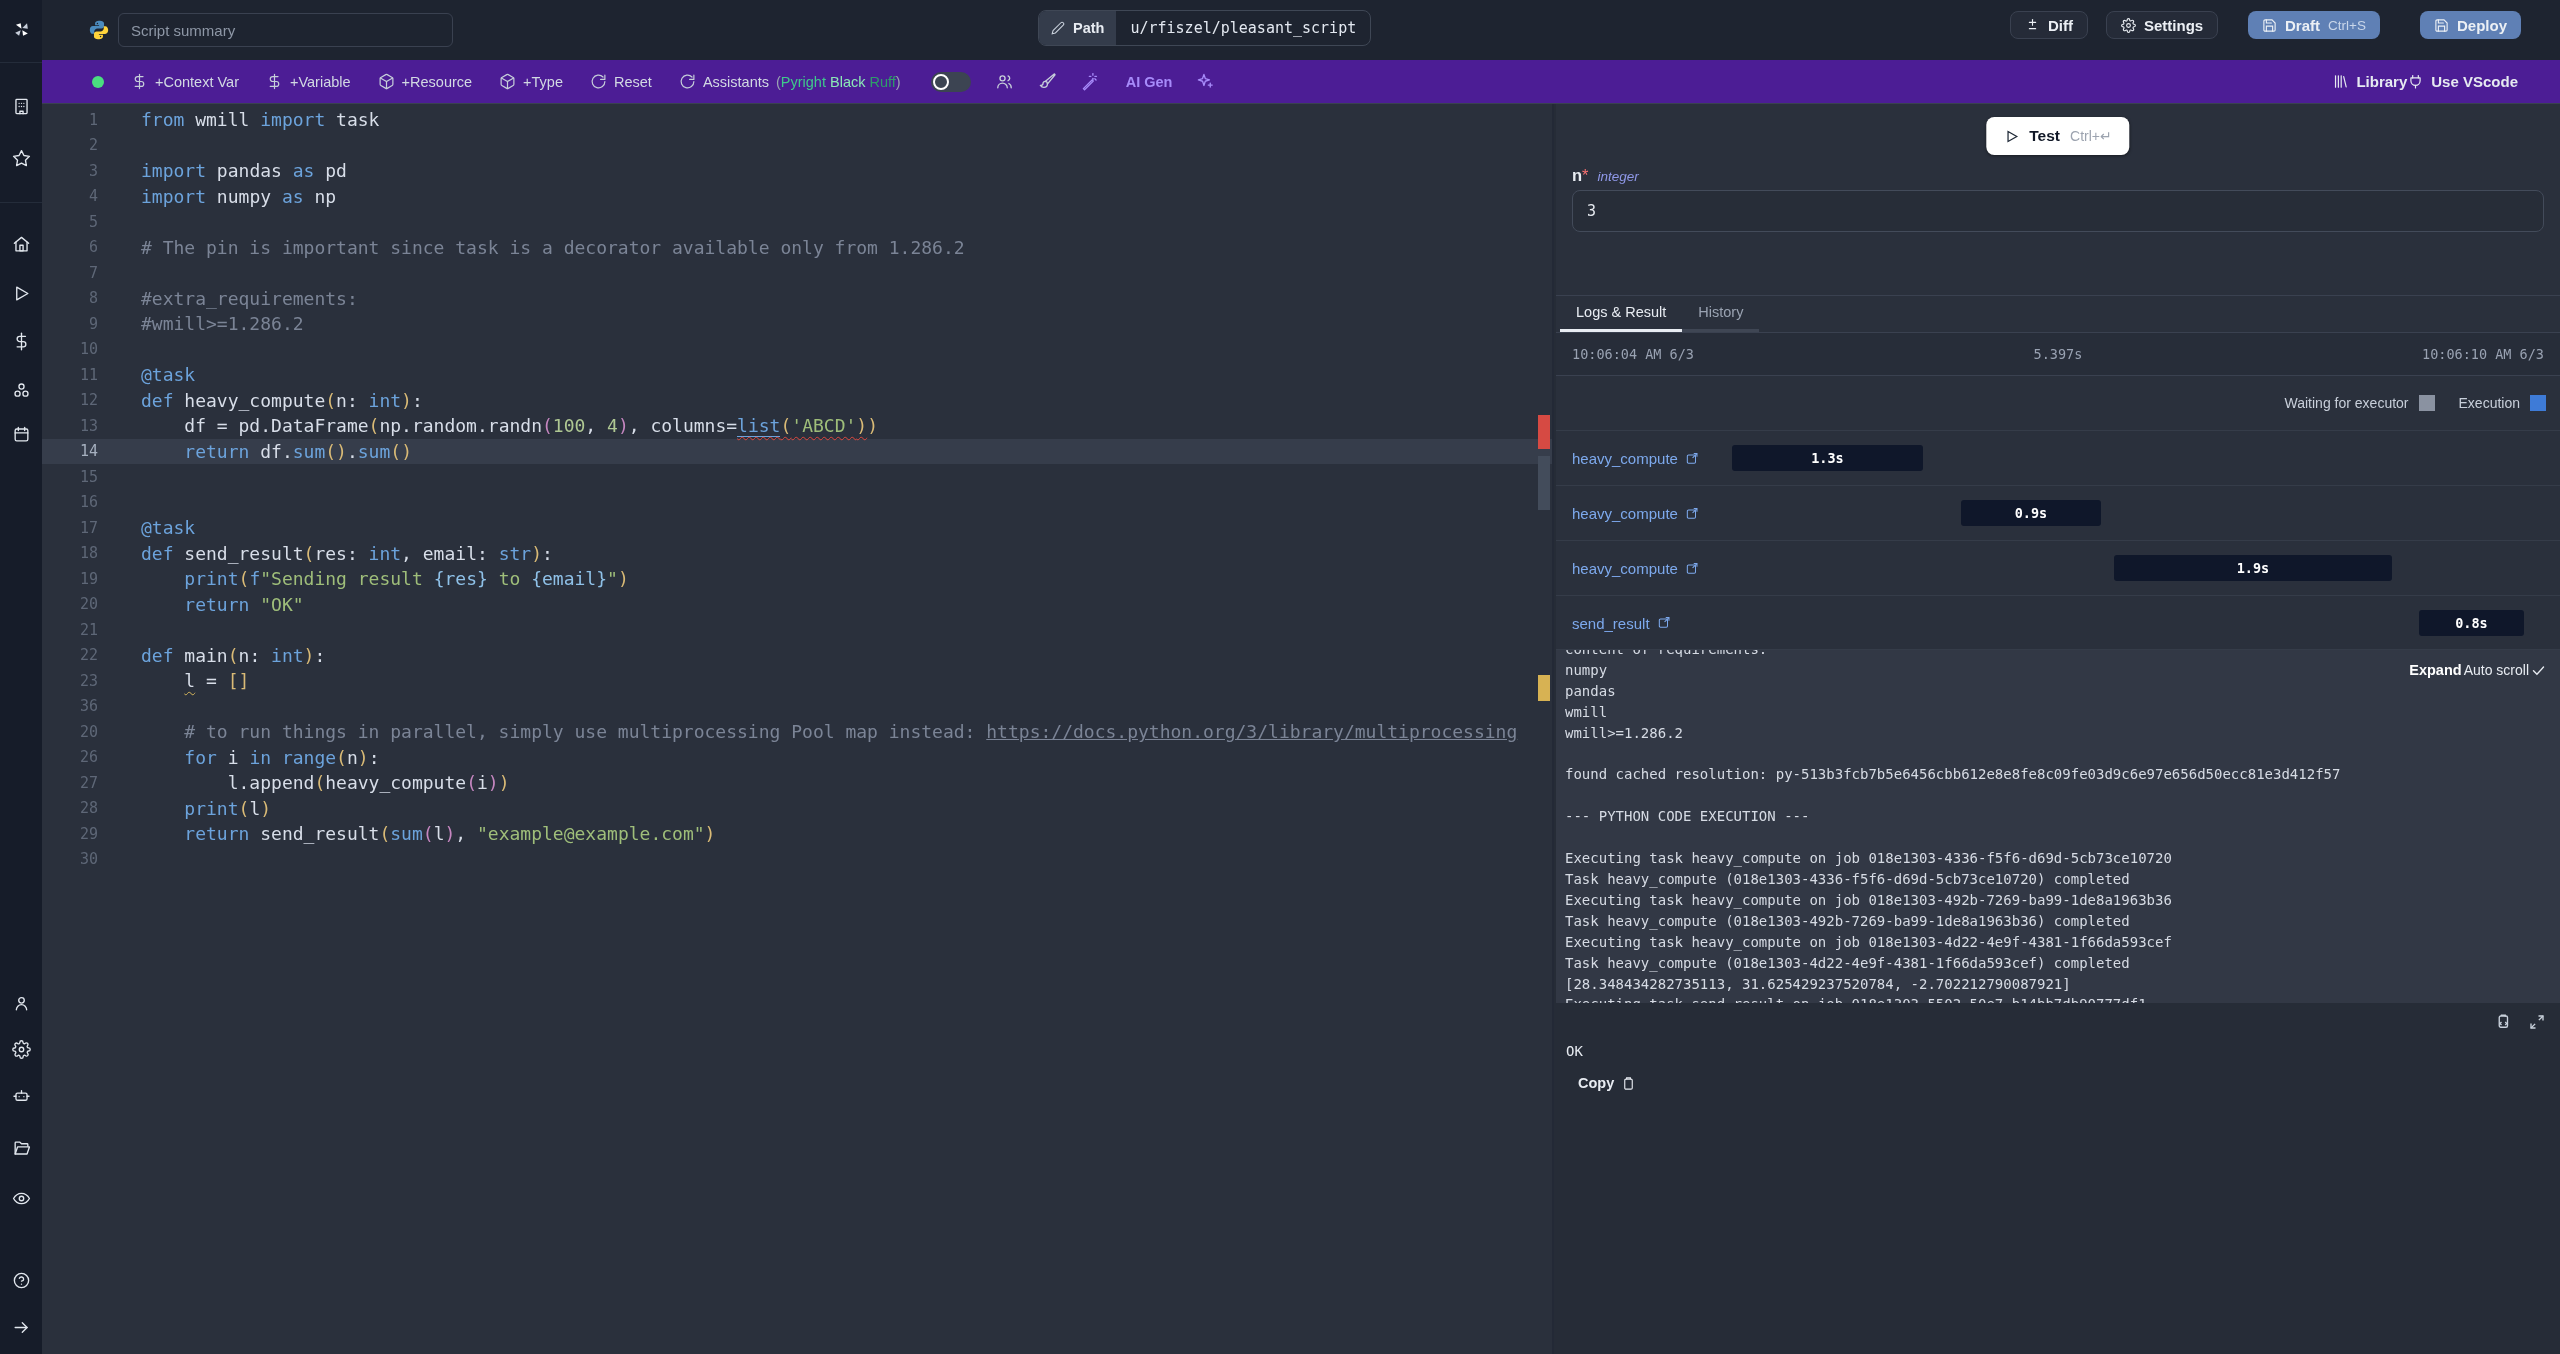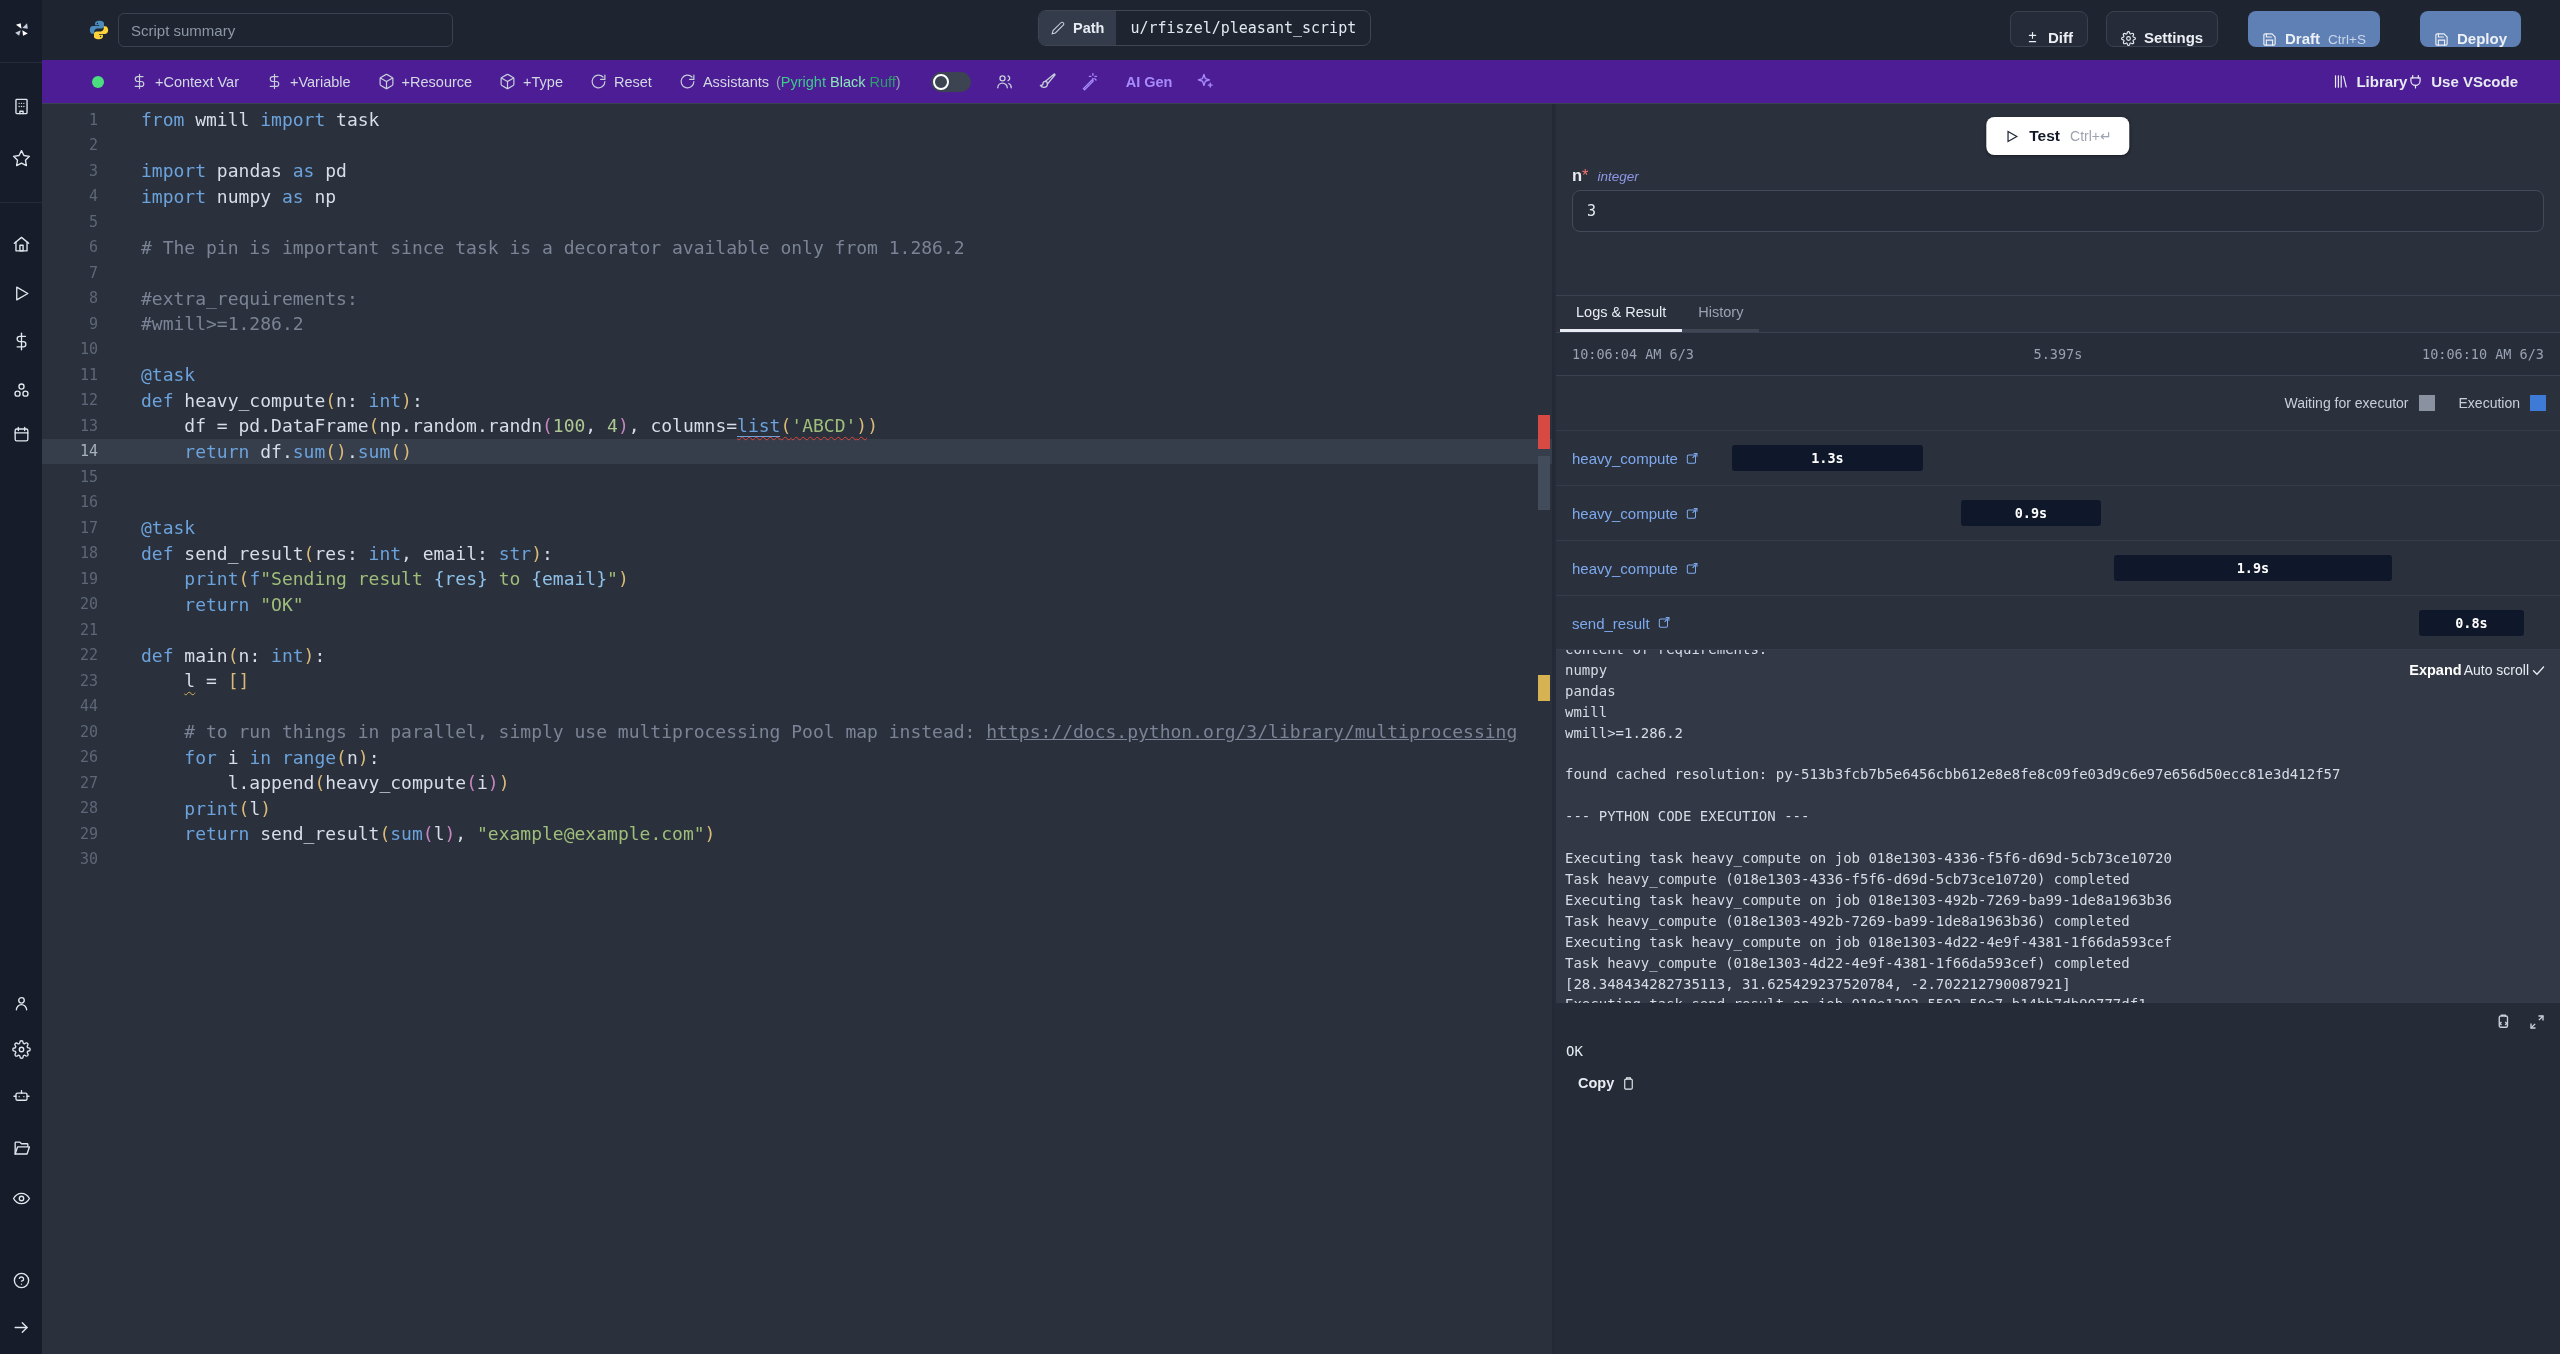--- a/index.html
+++ b/index.html
@@ -14,21 +14,21 @@
 
   
   #topbar { position:absolute; left:42px; top:0; right:0; height:60px; background:#1E2430; }
   #py-icon { position:absolute; left:46px; top:19px; width:22px; height:22px; }
   #title-input { position:absolute; left:76px; top:13px; width:335px; height:34px; background:transparent; border:1px solid #3A4150; border-radius:6px; color:#E8ECF2; font-size:15px; padding:0 12px; }
   #title-input::placeholder { color:#8E97A6; }
   #path-chip { position:absolute; left:996px; top:10px; height:36px; display:flex; border:1px solid #3F4755; border-radius:8px; overflow:hidden; }
   #path-left { display:flex; align-items:center; gap:8px; padding:0 12px; background:#343C4B; color:#E8ECF2; font-size:14.5px; font-weight:700; }
   #path-left svg { width:14px; height:14px; stroke:#C9D1DC; fill:none; stroke-width:1.8; }
   #path-right { display:flex; align-items:center; padding:0 14px; color:#E4E9F1; font-size:15px; font-family:"DejaVu Sans Mono", monospace; }
-  .hbtn { position:absolute; top:11px; height:36px; display:flex; align-items:flex-end; gap:8px; padding:0 14px; border-radius:8px; font-size:15px; font-weight:700; color:#ECF0F5; cursor:pointer; }
+  .hbtn { position:absolute; top:11px; height:28px; display:flex; align-items:center; gap:8px; padding:0 14px; border-radius:8px; font-size:15px; font-weight:700; color:#ECF0F5; cursor:pointer; }
   .hbtn svg { width:15px; height:15px; stroke:#ECF0F5; fill:none; stroke-width:1.8; stroke-linecap:round; }
   .hbtn.dark { background:#252B38; border:1px solid #3A4150; }
   .hbtn.blue { background:#5F80B5; }
   .hbtn .short { font-weight:400; color:#C9D6EA; font-size:13.5px; }
   #btn-diff { left:1968px; } #btn-settings { left:2064px; } #btn-draft { left:2206px; } #btn-deploy { left:2378px; }
 
   
   #toolbar { position:absolute; left:42px; top:60px; right:0; height:44px; background:#4c1d95; border-bottom:1px solid #3A4150; display:flex; align-items:center; }
   .tb-dot { width:12px; height:12px; border-radius:50%; background:#4ADE80; margin-left:50px; }
   .tb-item { display:flex; align-items:center; gap:7px; margin-left:27px; color:#D2D9E3; font-size:14.5px; cursor:pointer; white-space:nowrap; }
@@ -458,21 +458,21 @@
         </div>
         <div class="row">
           <div class="gut">22</div>
           <div class="codetxt"><span class="k">def</span><span class="t"> main</span><span class="y">(</span><span class="t">n: </span><span class="k">int</span><span class="y">)</span><span class="t">:</span></div>
         </div>
         <div class="row">
           <div class="gut">23</div>
           <div class="codetxt"><span class="t">    </span><span class="t sqy">l</span><span class="t"> = </span><span class="y">[]</span></div>
         </div>
         <div class="row">
-          <div class="gut">44</div>
+          <div class="gut">36</div>
           <div class="codetxt"></div>
         </div>
         <div class="row">
           <div class="gut">20</div>
           <div class="codetxt"><span class="c">    # to run things in parallel, simply use multiprocessing Pool map instead: </span><span class="c url">https://docs.python.org/3/library/multiprocessing</span></div>
         </div>
         <div class="row">
           <div class="gut">26</div>
           <div class="codetxt"><span class="k">    for</span><span class="t"> i </span><span class="k">in</span><span class="t"> </span><span class="k">range</span><span class="y">(</span><span class="t">n</span><span class="y">)</span><span class="t">:</span></div>
         </div>

